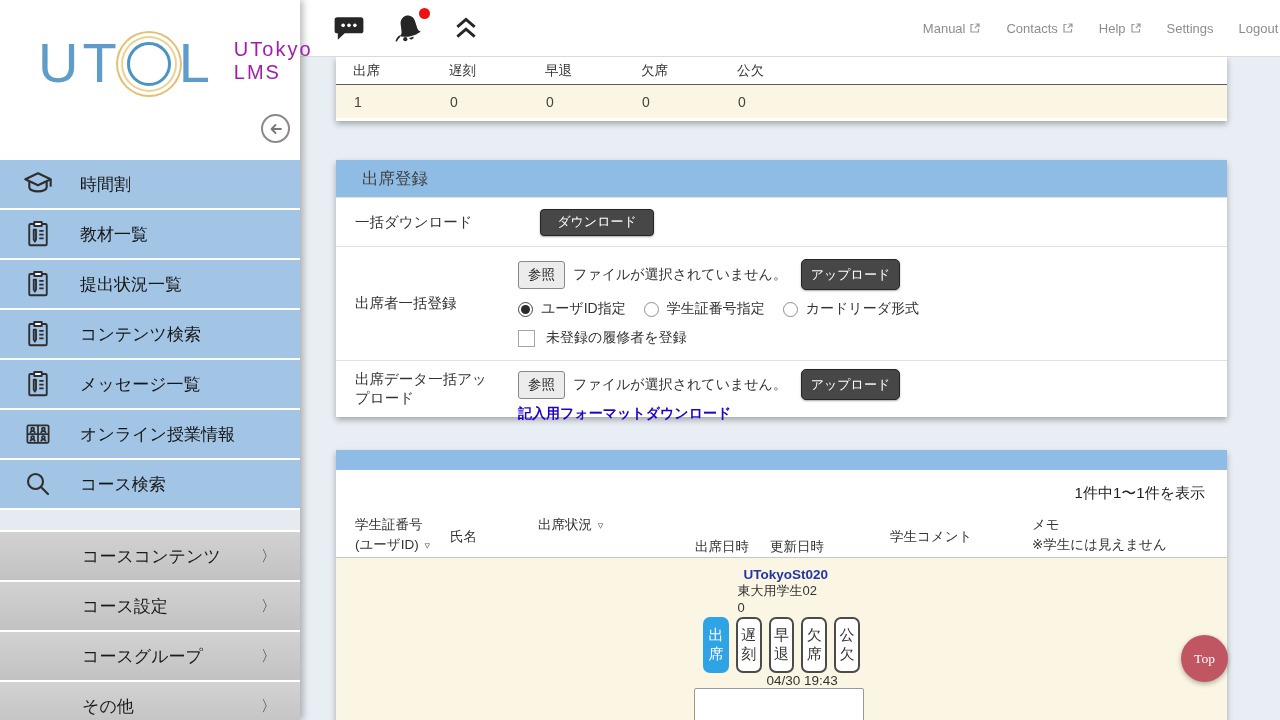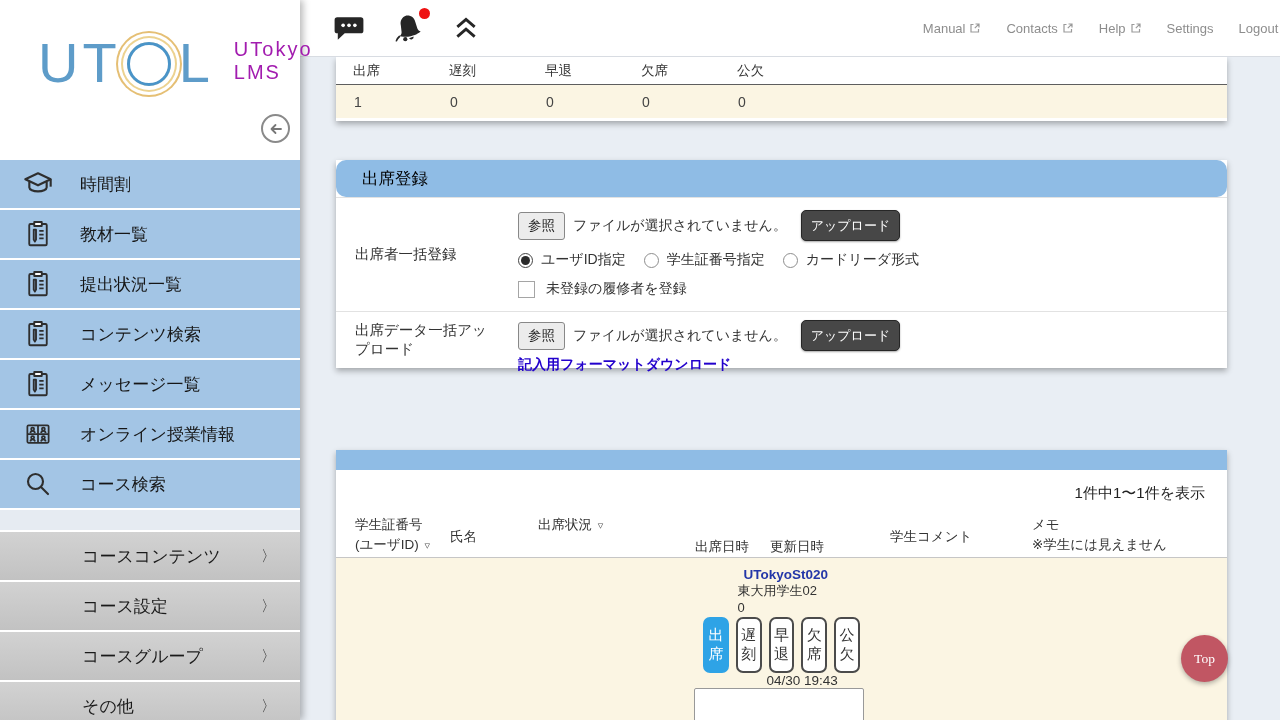--- a/index.html
+++ b/index.html
@@ -48,21 +48,21 @@
   
   .panel1 { top:57px; padding-bottom:3px; }
   .sum-head { display:flex; height:28px; align-items:center; border-bottom:1px solid #5e5e5e; }
   .sum-head > div { width:96px; padding-left:17px; font-size:13.5px; color:#333; }
   .sum-row { display:flex; height:33px; align-items:center; background:#fbf5e3; }
   .sum-row > div { width:96px; padding-left:18px; font-size:14px; color:#444; }
 
   
   .panel2 { top:160px; }
   .p2-head { height:37px; background:#8fbce5; display:flex; align-items:center;
-    padding-left:26px; font-size:16.5px; color:#000000;border-radius:10px; }
+    padding-left:26px; font-size:16.5px; color:#404040; }
   .p2-row { display:flex; border-top:1px solid #e2e2e2; background:#fff; }
   .p2-row:first-of-type { border-top:none; }
   .p2-label { width:182px; padding-left:19px; font-size:14.5px; color:#333;
     display:flex; align-items:center; }
   .p2-label .wrap { display:block; width:140px; word-break:break-all; line-height:1.3; }
   .row1 { height:49px; align-items:center; }
   .row2 { padding:12px 0 13px 0; }
   .row3 { height:57px; }
   .btn-dark { background:#474747; border:1px solid #262626; border-radius:4px; color:#fff;
     font-size:13px; cursor:pointer; box-shadow:0 1px 2px rgba(0,0,0,.35); }
@@ -319,20 +319,24 @@
     <div>0</div>
     <div>0</div>
     <div>0</div>
     <div>0</div>
   </div>
 </section>
 
 <section class="panel panel2">
   <div class="p2-head">出席登録</div>
 
+  <div class="p2-row row1">
+    <div class="p2-label">一括ダウンロード</div>
+    <button class="btn-dark btn-download">ダウンロード</button>
+  </div>
 
   <div class="p2-row row2">
     <div class="p2-label">出席者一括登録</div>
     <div>
       <div class="file-line">
         <button class="btn-browse">参照</button>
         <span class="file-name">ファイルが選択されていません。</span>
         <button class="btn-dark btn-upload">アップロード</button>
       </div>
       <div class="radio-line">

